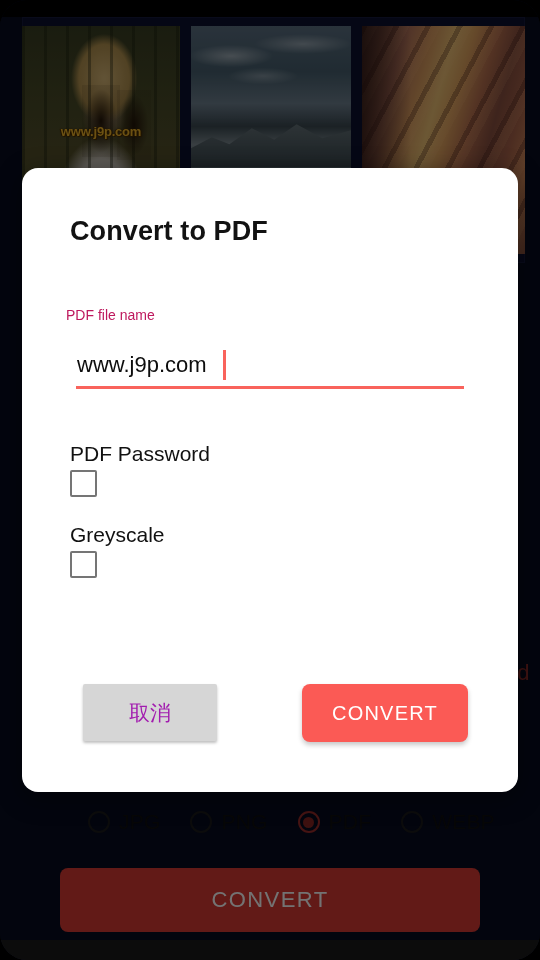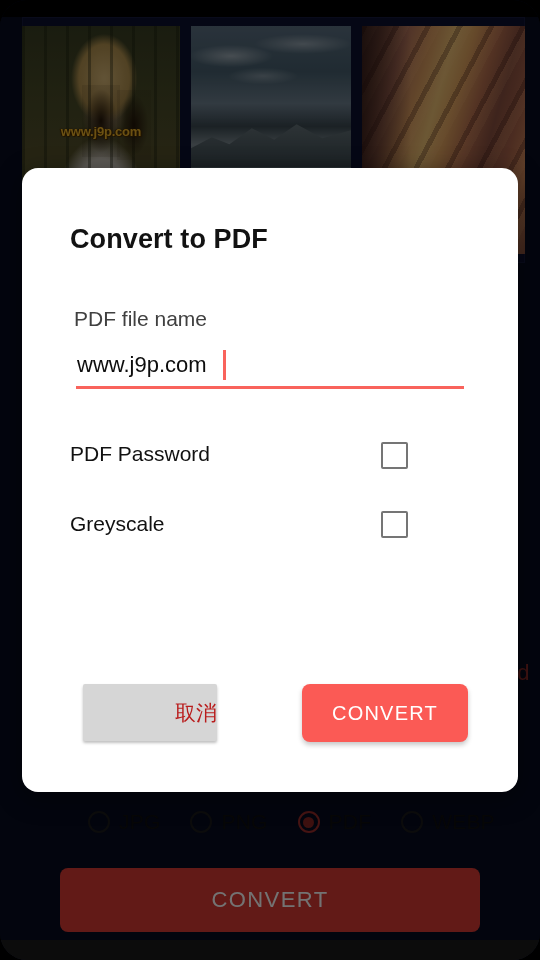--- a/index.html
+++ b/index.html
@@ -242,32 +242,32 @@
     left: 22px; top: 168px;
     width: 496px; height: 624px;
     background: #ffffff;
     border-radius: 16px;
     box-shadow: 0 6px 26px rgba(0,0,0,0.45);
     overflow: hidden;
   }
 
   #dialog-title {
     position: absolute;
-    left: 48px; top: 56px;
+    left: 48px; top: 48px;
     font-size: 27px;
     font-weight: bold;
     color: #121212;
     letter-spacing: .1px;
   }
 
   #field-label {
     position: absolute;
-    left: 52px; top: 139px;
-    font-size: 21px;
-    color: #404040;
+    left: 44px; top: 139px;
+    font-size: 14px;
+    color: #be185d;
   }
 
   #filename-field {
     position: absolute;
     left: 54px; top: 180px;
     width: 388px; height: 40px;
   }
   #filename-value {
     position: absolute;
     left: 1px; top: 0;
@@ -289,23 +289,24 @@
     background: #f9635c;
   }
 
   .opt-row {
     position: absolute;
     left: 48px;
     width: 400px;
     display: flex;
     align-items: flex-start;
     justify-content: space-between;
+    flex-direction: column;
   }
   #row-password { top: 272px; }
-  #row-greyscale { top: 341px; align-items: center; }
+  #row-greyscale { top: 353px; }
   #row-compress { top: 438px; }
 
   .opt-label {
     font-size: 21px;
     color: #111111;
     line-height: 28px;
   }
   .checkbox {
     width: 27px; height: 27px;
     border: 2.5px solid #757575;
@@ -323,24 +324,23 @@
   }
   #cancel-button {
     position: absolute;
     left: 61px; top: 0;
     width: 134px; height: 57px;
     background: #d6d6d6;
     border: none;
     border-radius: 2px;
     box-shadow: 0 2px 3px rgba(0,0,0,0.25);
     font-size: 21px;
-    color: #b91c1c;
+    color: #a21caf;
     font-family: "Liberation Sans", "DejaVu Sans", sans-serif;
     cursor: pointer;
-    text-align: right;
   }
   #convert-button {
     position: absolute;
     left: 280px; top: 0;
     width: 166px; height: 58px;
     background: #fb5a55;
     border: none;
     border-radius: 8px;
     box-shadow: 0 3px 5px rgba(0,0,0,0.22);
     color: #ffffff;

